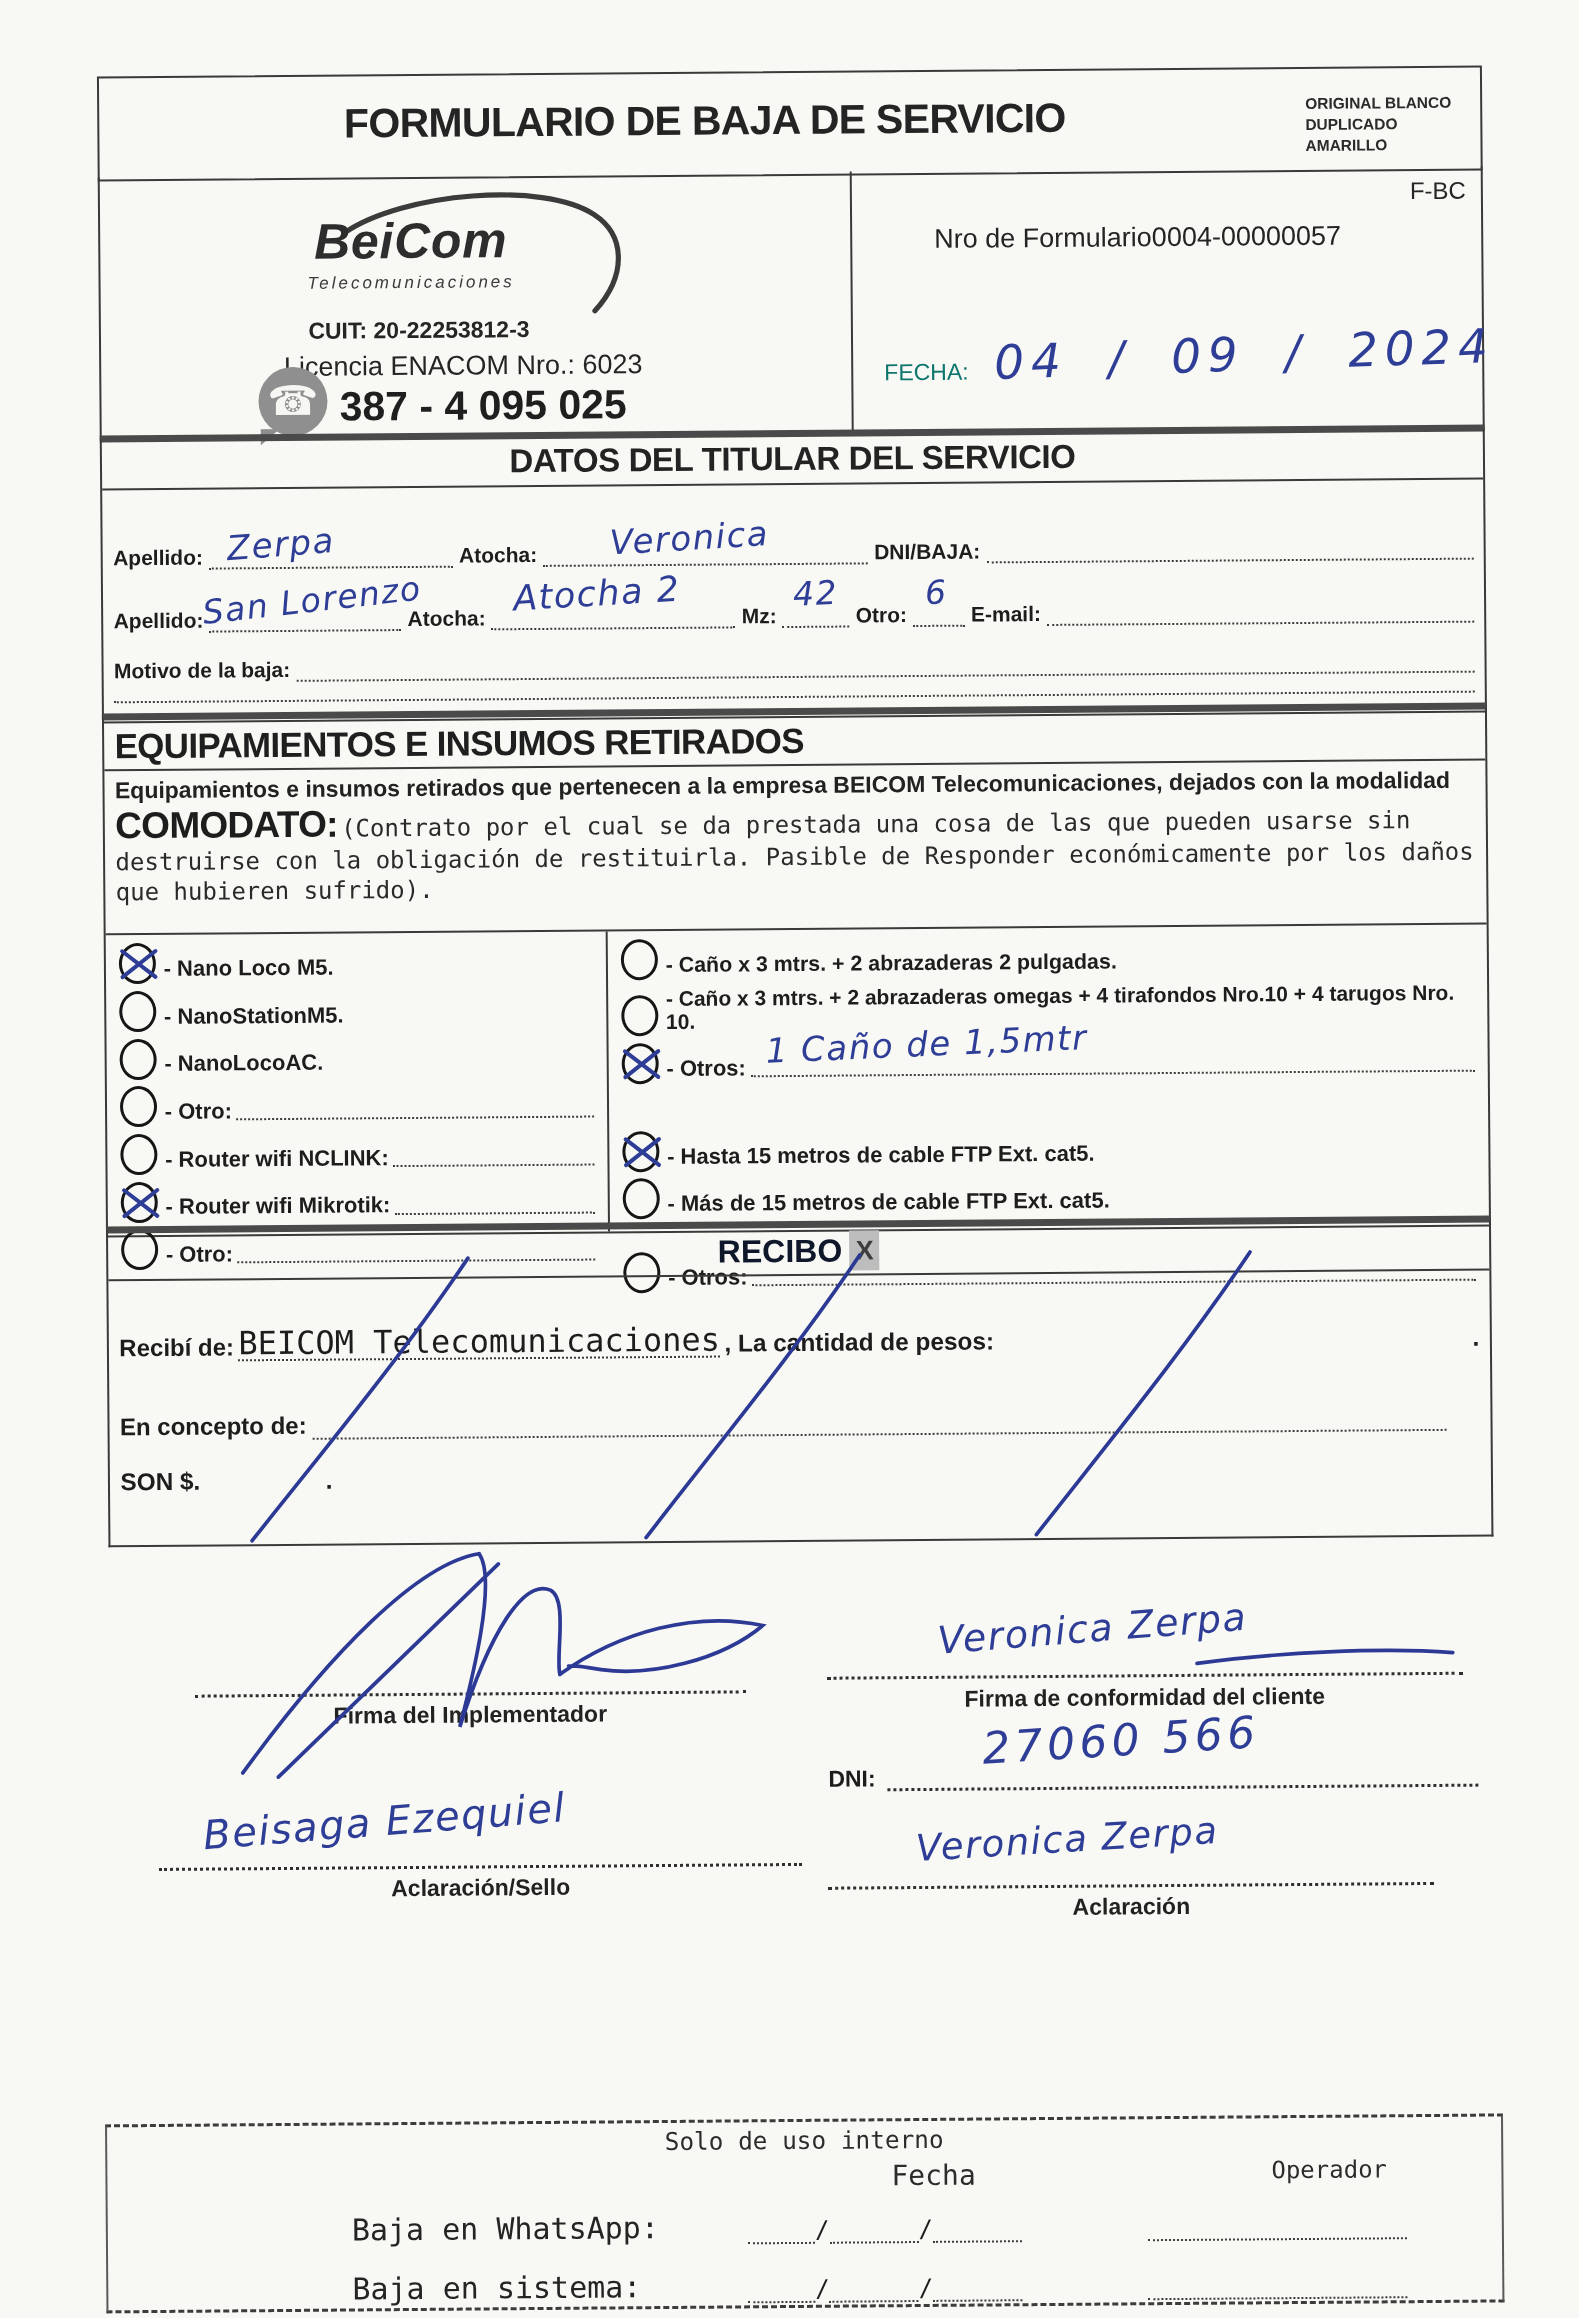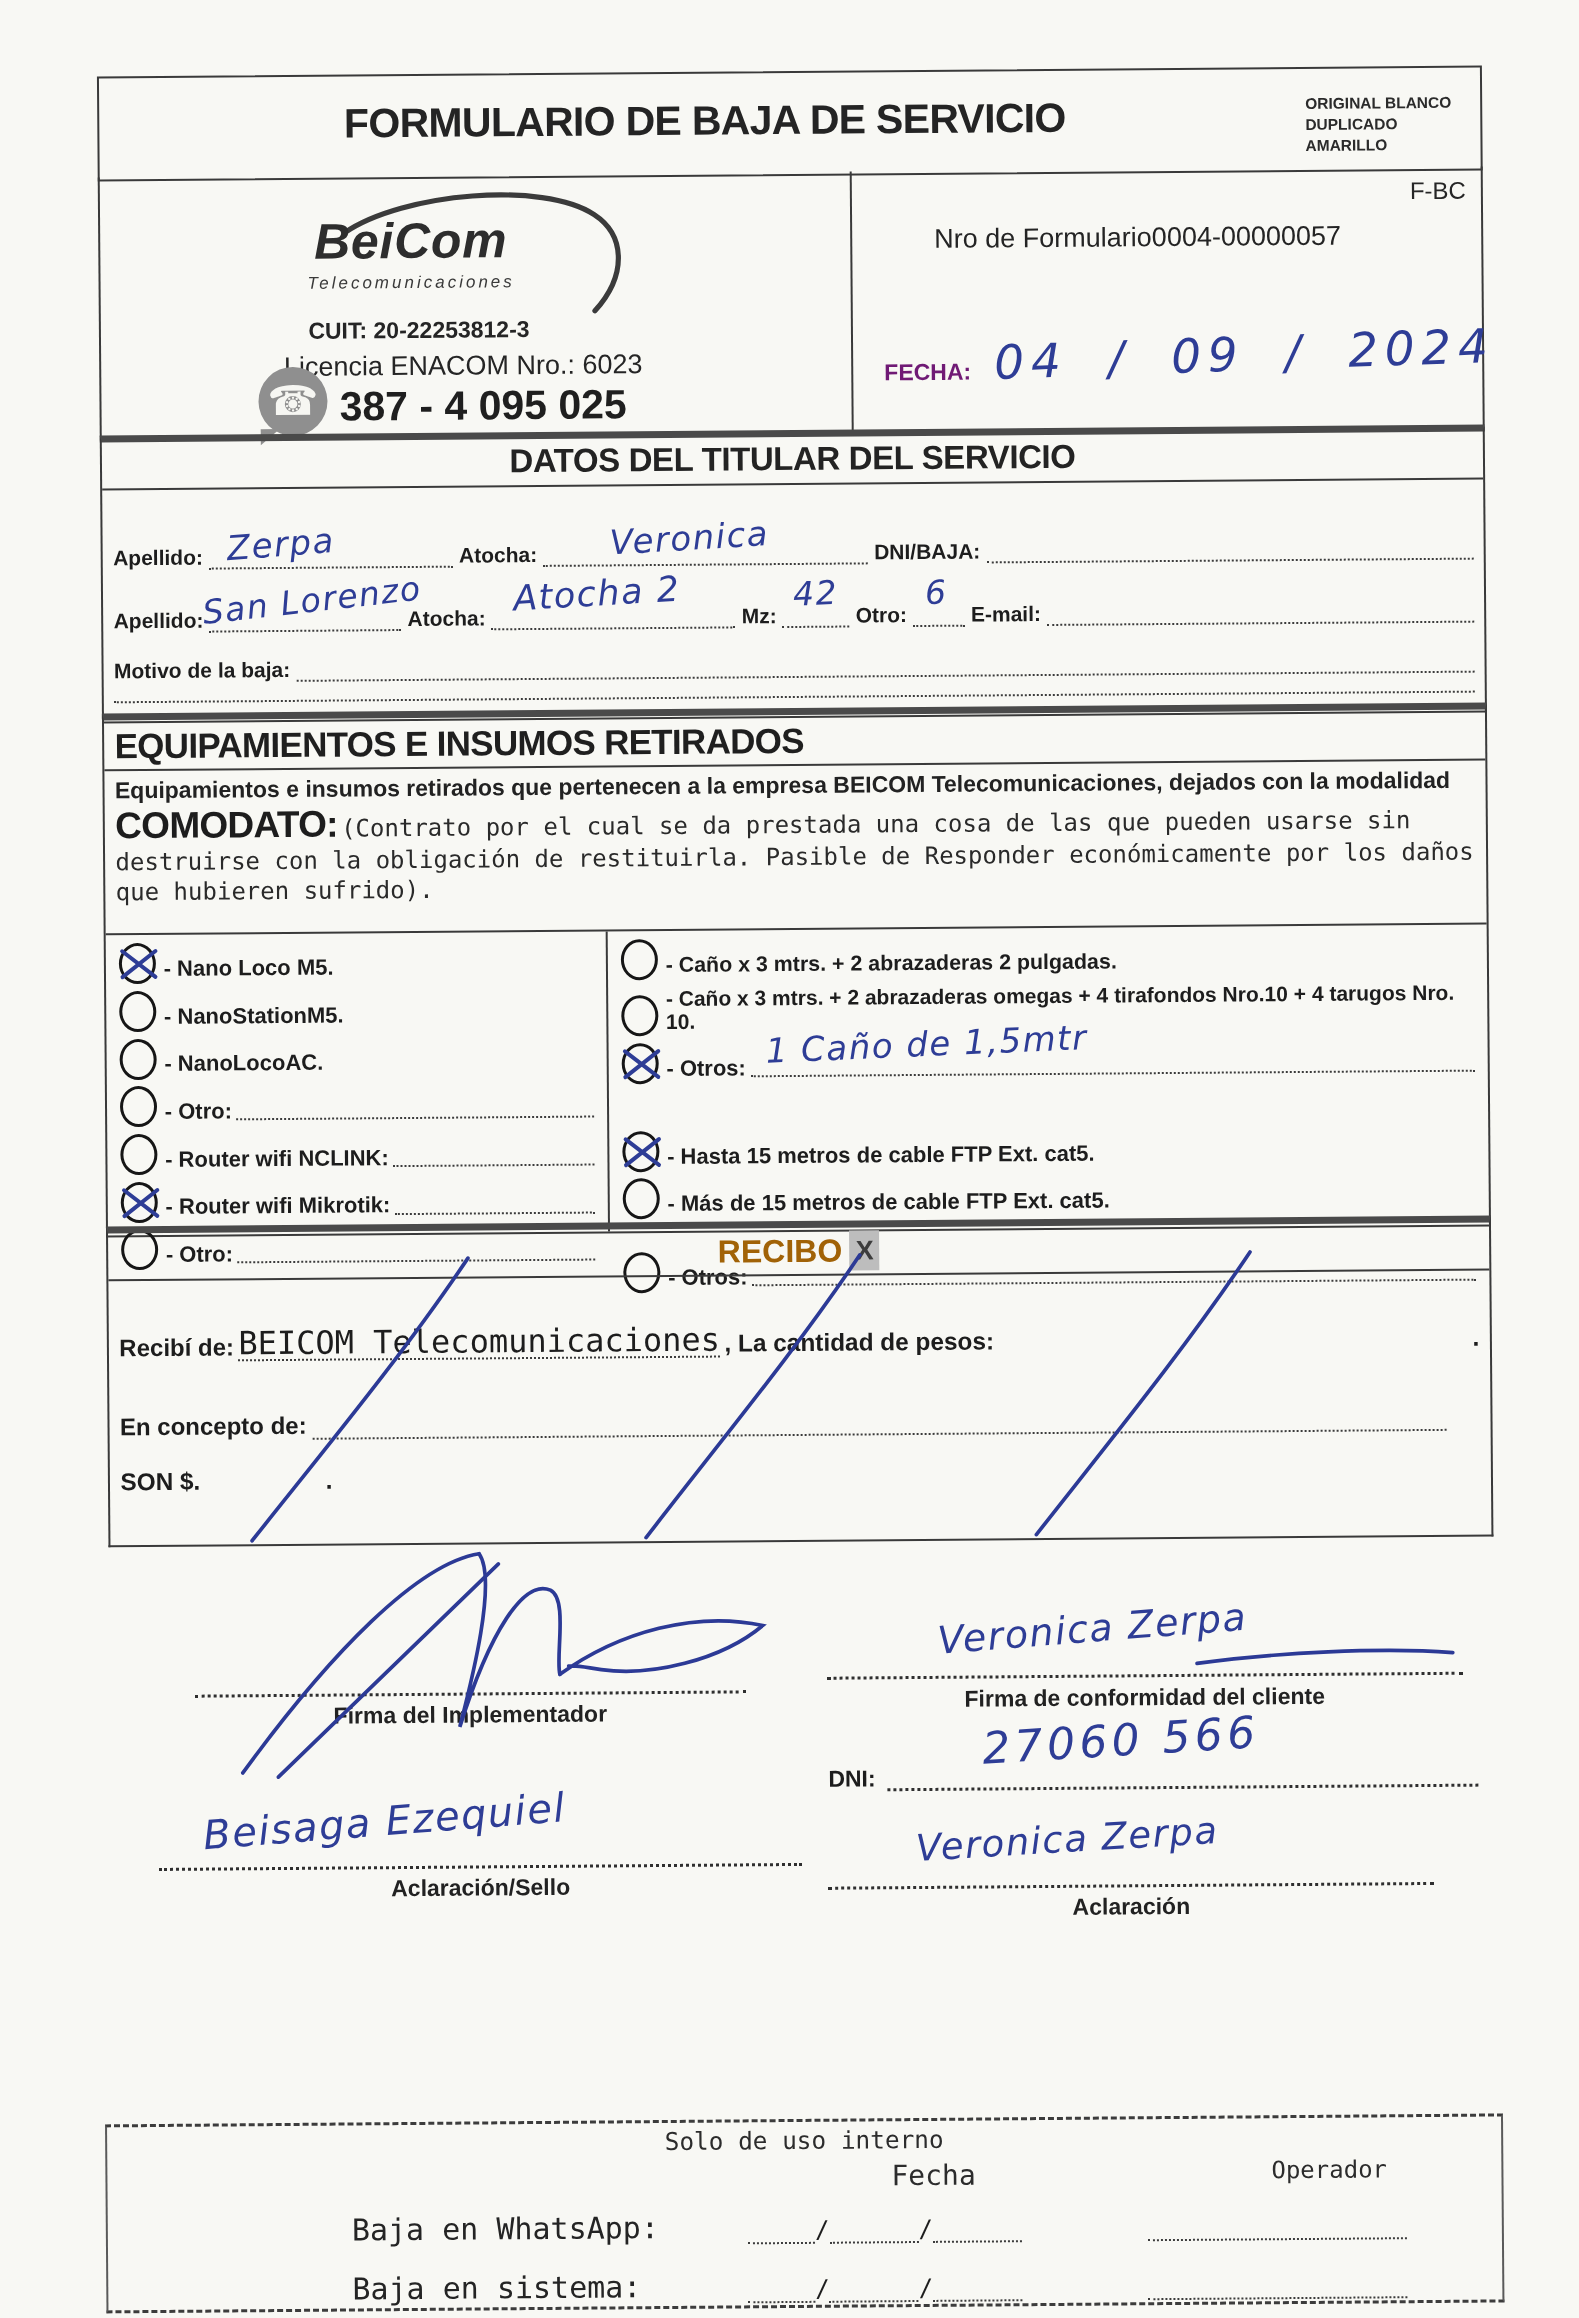--- a/index.html
+++ b/index.html
@@ -68,21 +68,21 @@
                      border-left:19px solid #8f8f8f;border-bottom:16.3px solid transparent;"></span>
       </div>
       <div style="position:absolute;left:238px;top:208px;font-size:41px;font-weight:bold;color:#1f1f1f;">387 - 4 095 025</div>
     </div>
 
     <div style="position:absolute;left:753px;top:0;right:0;height:100%;">
       <div style="position:absolute;right:15px;top:10.4px;font-size:24px;color:#262626;">F-BC</div>
       <div style="position:absolute;left:81px;top:53px;font-size:27px;color:#242424;white-space:nowrap;">
         <span>Nro de Formulario</span><span>0004-00000057</span>
       </div>
-      <div style="position:absolute;left:30px;top:188px;font-size:23px;font-weight:700;color:#701a75;">FECHA:</div>
+      <div style="position:absolute;left:30px;top:188px;font-size:23px;font-weight:400;color:#0f766e;">FECHA:</div>
       <div class="hand" style="position:absolute;left:140px;top:158px;font-size:47px;letter-spacing:6.7px;word-spacing:19px;
                   transform:rotate(-1.5deg);">04 /  09  / 2024</div>
     </div>
   </div>
 
   <div class="box thicktop" style="left:104px;top:430px;width:1381px;height:279px;">
     <div style="height:46px;line-height:44px;text-align:center;font-size:33px;font-weight:bold;
                 letter-spacing:-0.4px;border-bottom:2.2px solid #3a3a3a;color:#232323;">DATOS DEL TITULAR DEL SERVICIO</div>
 
     <div class="flexrow" style="position:absolute;left:10.4px;right:10.4px;top:95px;height:33px;">
@@ -217,21 +217,21 @@
             </span>
           <span class="cb-lbl">- Otros:</span>
           <span class="cb-dots"></span>
         </div>
       </div>
     </div>
   </div>
 
   <div class="box thicktop" style="left:104px;top:1221px;width:1381px;height:312px;">
     <div style="height:46px;border-bottom:2.2px solid #3a3a3a;display:flex;align-items:center;justify-content:center;gap:7.4px;">
-      <span style="font-size:32px;font-weight:bold;color:#a16207;">RECIBO</span>
+      <span style="font-size:32px;font-weight:bold;color:#0f172a;">RECIBO</span>
       <span style="display:inline-block;width:30px;height:40px;background:#bdbdbd;color:#3d3d3d;
                    font-size:27px;line-height:40px;text-align:center;font-weight:600;">X</span>
     </div>
 
     <div class="flexrow" style="position:absolute;left:10.4px;right:10.4px;top:95px;">
       <span style="font-size:24px;font-weight:600;white-space:nowrap;">Recibí de:</span>
       <span class="mono dots" style="font-size:32px;margin:0 4.4px;white-space:nowrap;line-height:1.0;">BEICOM Telecomunicaciones</span>
       <span style="font-size:24.4px;font-weight:600;white-space:nowrap;">, La cantidad de pesos:</span>
       <span style="flex:1"></span>
       <span style="font-size:25px;font-weight:bold;">.</span>

